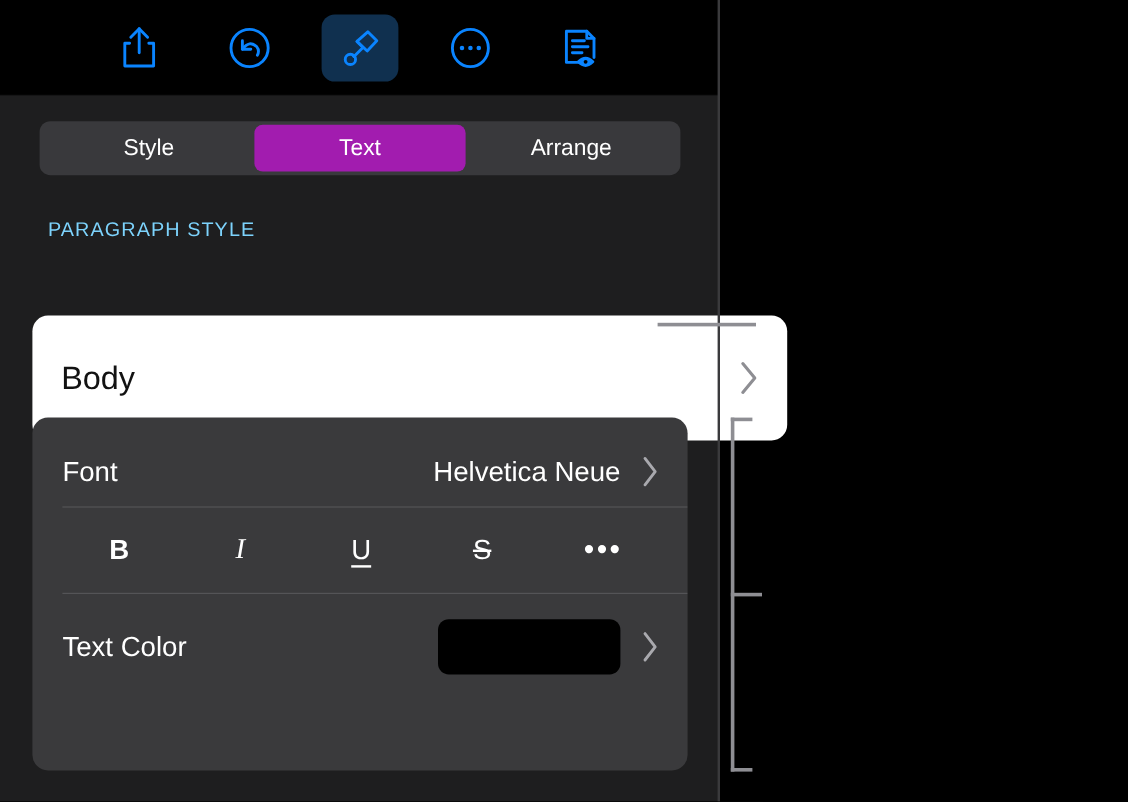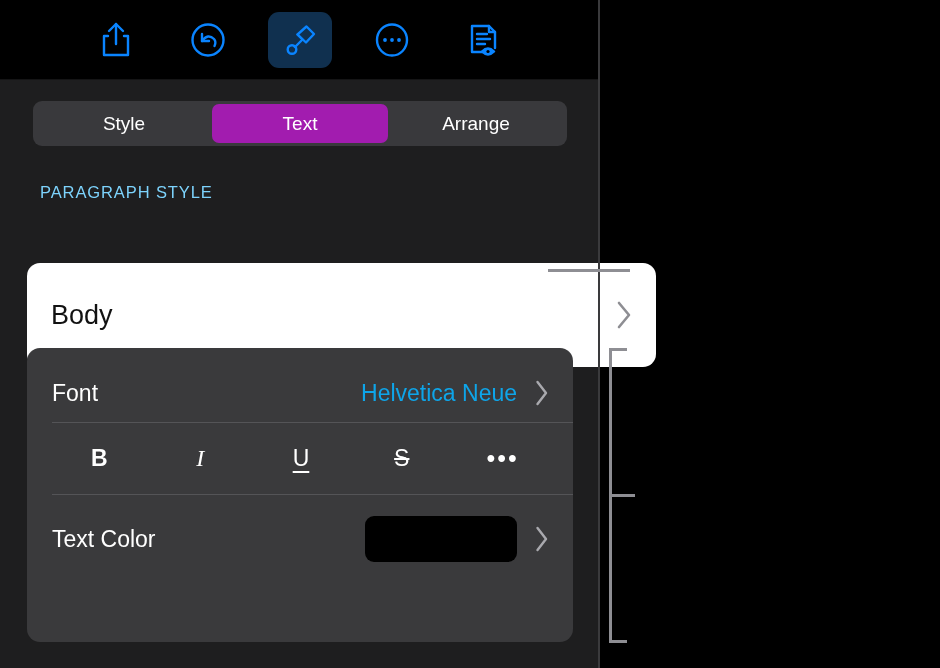--- a/index.html
+++ b/index.html
@@ -98,21 +98,21 @@
     display: flex; align-items: center;
     padding: 16px 22px 0 25px;
   }
   .row + .row::before {
     content: "";
     position: absolute; left: 25px; right: 0; top: 0;
     height: 1px; background: #545457;
   }
   .row-label { color: #ffffff; font-size: 23px; }
   .row-spacer { flex: 1; }
-  .row-value { color: #0ea5e9; font-size: 23px; margin-right: 16px; }
+  .row-value { color: #ffffff; font-size: 23px; margin-right: 16px; }
 
   .chev { display: block; }
 
   
   .fmt-row { height: 72px; padding: 0 20px 0 22px; }
   .fmt-btn {
     flex: 1 1 0; height: 100%;
     display: flex; align-items: center; justify-content: center;
     color: #ffffff; cursor: pointer; user-select: none;
   }

